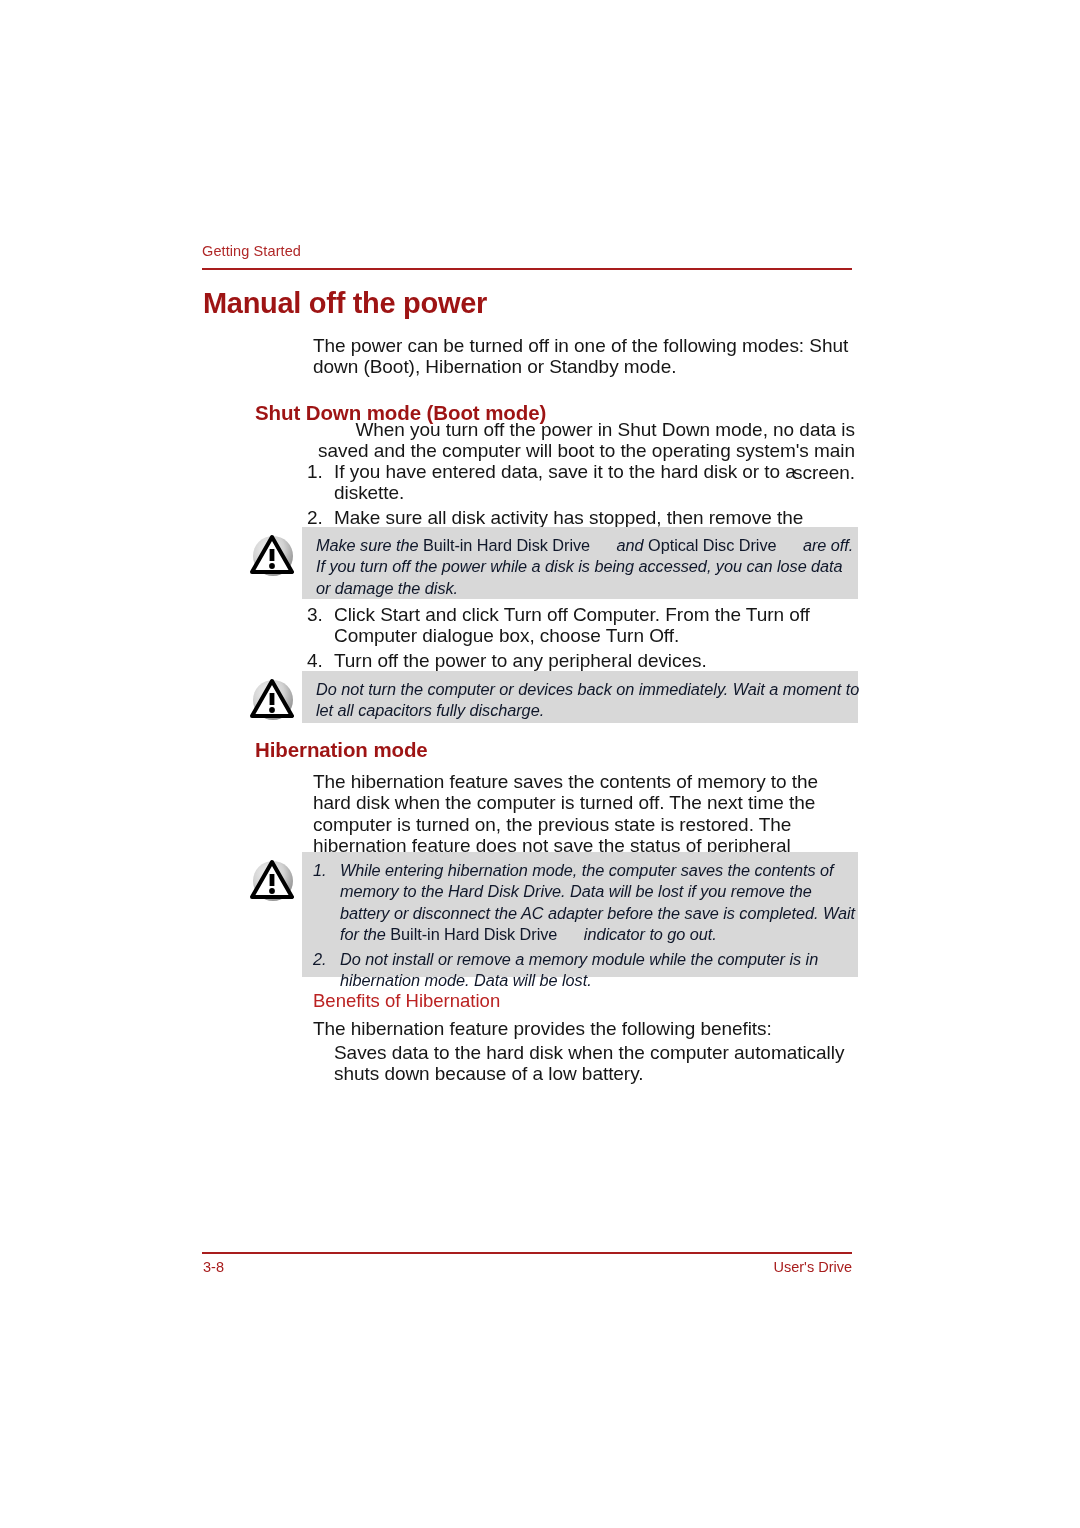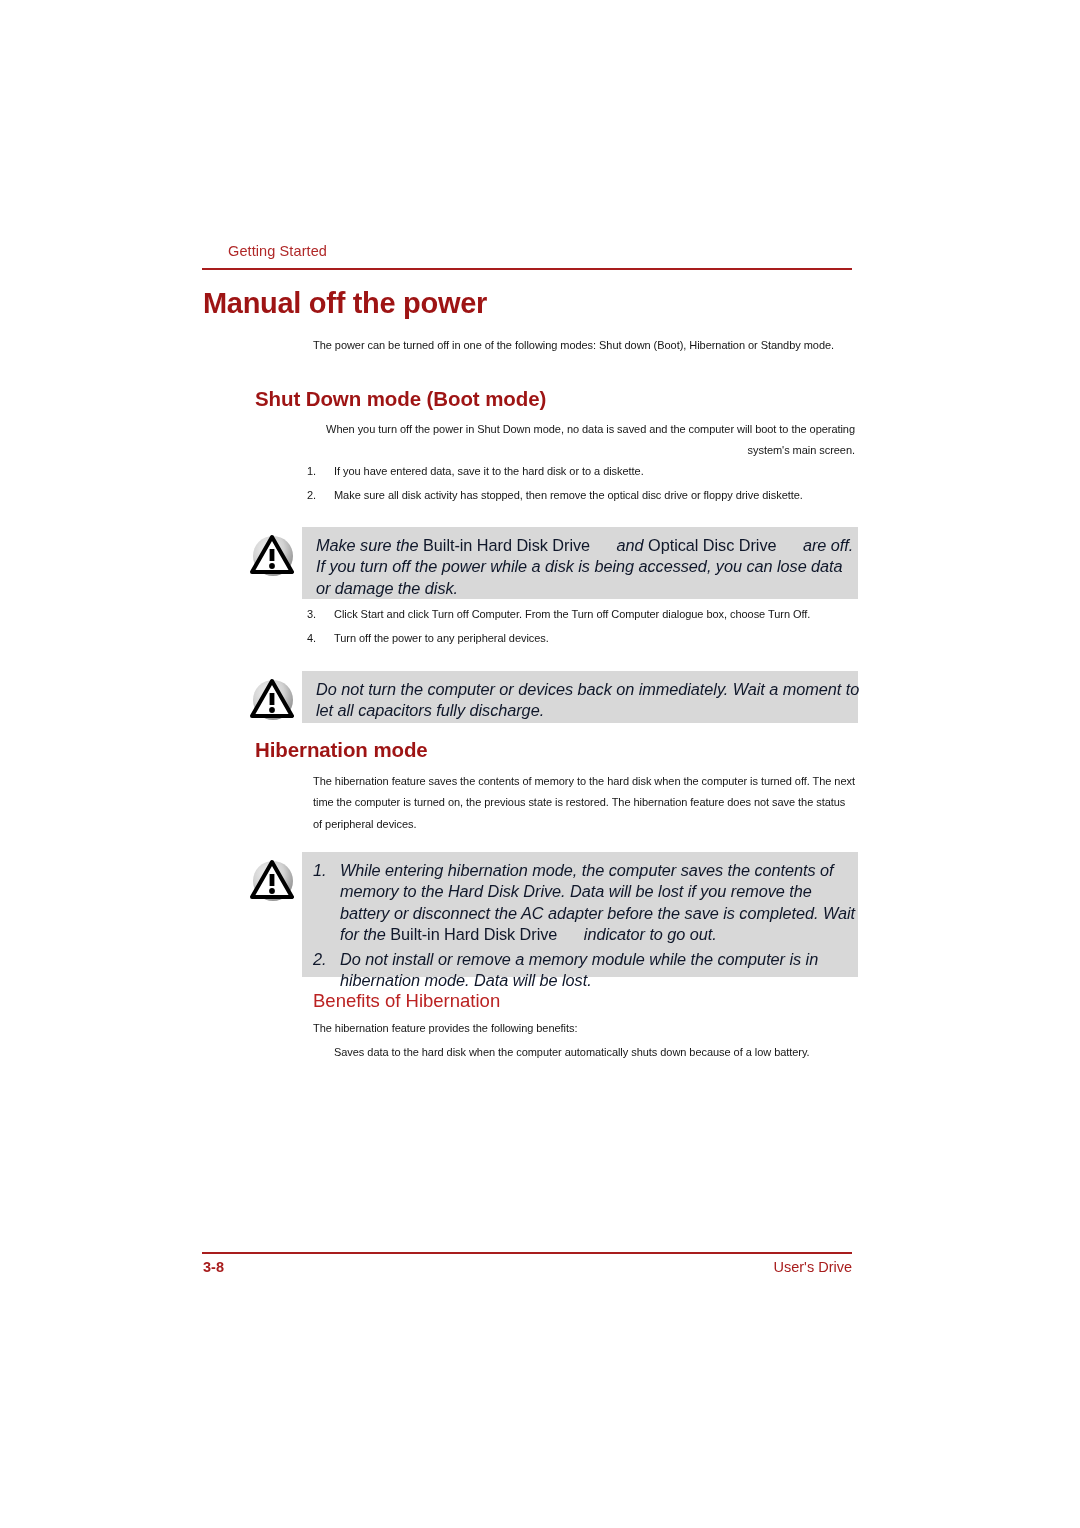--- a/index.html
+++ b/index.html
@@ -23,21 +23,20 @@
     height: 1528px;
     overflow: hidden;
   }
 
   
   .running-head {
     position: absolute;
     left: 202px;
     top: 243px;
     width: 650px;
-    margin-left: 26px;
   }
   .running-head-text {
     font-size: 14.5px;
     color: #b02828;
     letter-spacing: 0.1px;
     line-height: 17px;
   }
   .head-rule {
     position: absolute;
     left: 202px;
@@ -69,21 +68,21 @@
 
   .h3 {
     font-size: 18.5px;
     font-weight: normal;
     color: #bb2222;
     line-height: 22px;
   }
 
   
   .body-text {
-    font-size: 11px;
+    font-size: 19px;
     line-height: 21.4px;
     color: #161616;
     letter-spacing: -0.05px;
   }
 
   .abs { position: absolute; }
 
   
   .num-row {
     position: relative;
@@ -136,21 +135,21 @@
     top: 1252px;
     width: 650px;
     height: 1.6px;
     background: #a81d1d;
   }
   .foot-left {
     position: absolute;
     left: 203px;
     top: 1259px;
     font-size: 14.5px;
-    font-weight: bold;
+    font-weight: normal;
     color: #a81d1d;
     line-height: 17px;
   }
   .foot-right {
     position: absolute;
     left: 452px;
     top: 1259px;
     width: 400px;
     text-align: right;
     font-size: 14.5px;
@@ -165,21 +164,21 @@
 
   <div class="running-head">
     <div class="running-head-text">Getting Started</div>
   </div>
   <div class="head-rule"></div>
 
   <div class="h1">Manual off the power</div>
 
   <div class="abs body-text" style="left:313px; top:335px; width:540px;">The power can be turned off in one of the following modes: Shut down (Boot), Hibernation or Standby mode.</div>
 
-  <div class="abs h2" style="left:255px; top:387px;text-align:right;">Shut Down mode (Boot mode)</div>
+  <div class="abs h2" style="left:255px; top:401px;text-align:right;">Shut Down mode (Boot mode)</div>
 
   <div class="abs body-text" style="left:313px; top:419px; width:542px;text-align:right;">When you turn off the power in Shut Down mode, no data is saved and the computer will boot to the operating system's main screen.</div>
 
   <div class="abs body-text" style="left:307px; top:461px; width:548px;">
     <div class="num-row">
       <span class="num">1.</span>
       <span>If you have entered data, save it to the hard disk or to a diskette.</span>
     </div>
     <div class="num-row" style="margin-top:3px;">
       <span class="num">2.</span>

